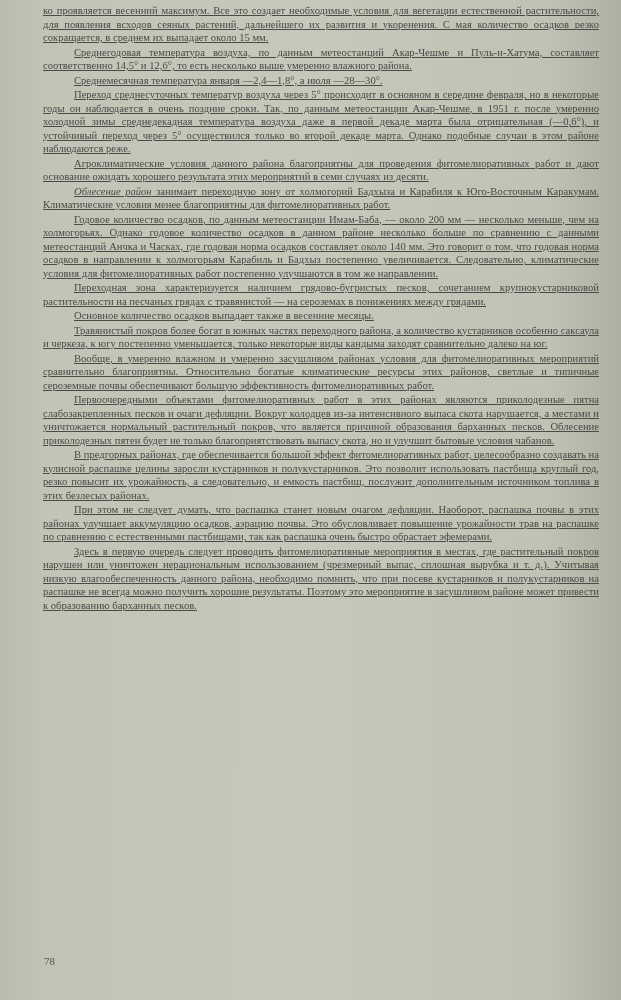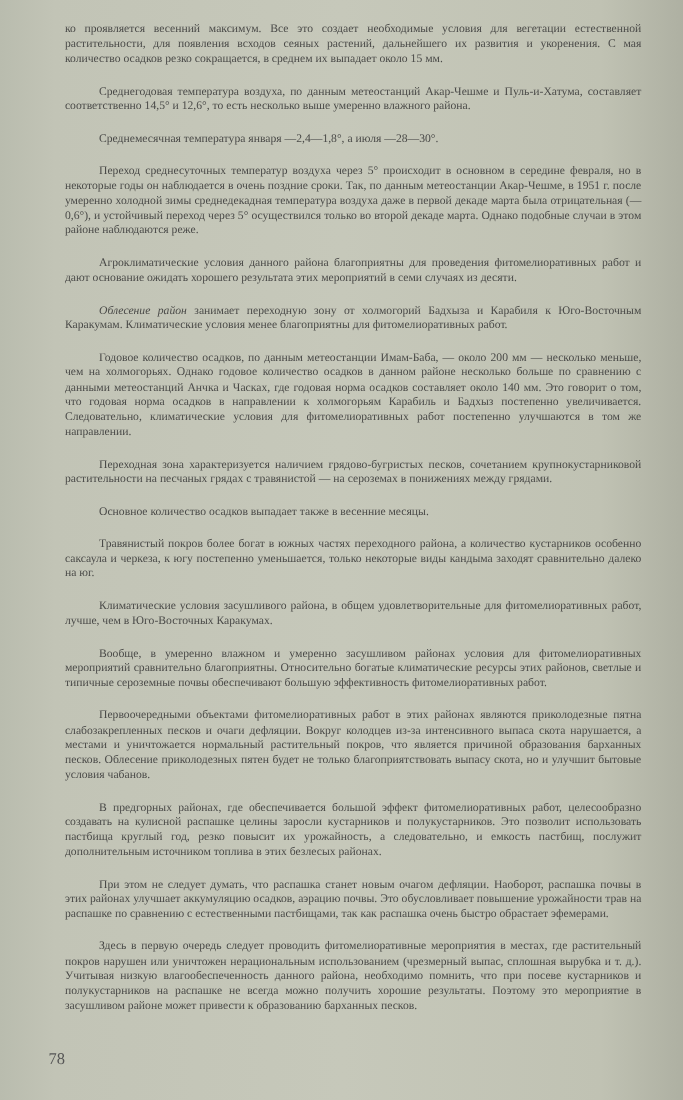--- a/index.html
+++ b/index.html
@@ -7,44 +7,43 @@
       width: 621px; height: 1000px; overflow: hidden;
       background: linear-gradient(90deg, #b9bcae 0%, #c2c4b6 8%, #c6c8ba 50%, #c0c2b3 88%, #aeb0a2 100%);
       font-family: "Liberation Serif", "DejaVu Serif", serif;
       color: #4a4a48;
     }
     .page {
       position: absolute; left: 43px; top: 4px; width: 556px;
       font-size: 10.6px; line-height: 13.5px;
       text-align: justify;
     }
-    .page p { margin: 16px; text-indent: 31px; }
+    .page p { margin: 0; text-indent: 31px; text-decoration: underline; }
     .page p.noindent { text-indent: 0; }
     .page p + p { margin-top: 1px; }
     .italic-lead { font-style: italic; }
     .page-number {
       position: absolute; left: 44px; top: 955px;
-      font-size: 15px; color: #555;
+      font-size: 11px; color: #555;
     }
   </style>
 </head>
 <body>
 
 <div class="page">
   <p class="noindent">ко проявляется весенний максимум. Все это создает необходимые условия для вегетации естественной растительности, для появления всходов сеяных растений, дальнейшего их развития и укоренения. С мая количество осадков резко сокращается, в среднем их выпадает около 15 мм.</p>
   <p>Среднегодовая температура воздуха, по данным метеостанций Акар-Чешме и Пуль-и-Хатума, составляет соответственно 14,5° и 12,6°, то есть несколько выше умеренно влажного района.</p>
   <p>Среднемесячная температура января —2,4—1,8°, а июля —28—30°.</p>
   <p>Переход среднесуточных температур воздуха через 5° происходит в основном в середине февраля, но в некоторые годы он наблюдается в очень поздние сроки. Так, по данным метеостанции Акар-Чешме, в 1951 г. после умеренно холодной зимы среднедекадная температура воздуха даже в первой декаде марта была отрицательная (—0,6°), и устойчивый переход через 5° осуществился только во второй декаде марта. Однако подобные случаи в этом районе наблюдаются реже.</p>
   <p>Агроклиматические условия данного района благоприятны для проведения фитомелиоративных работ и дают основание ожидать хорошего результата этих мероприятий в семи случаях из десяти.</p>
   <p><span class="italic-lead">Облесение район</span><span> занимает переходную зону от холмогорий Бадхыза и Карабиля к Юго-Восточным Каракумам. Климатические условия менее благоприятны для фитомелиоративных работ.</span></p>
   <p>Годовое количество осадков, по данным метеостанции Имам-Баба, — около 200 мм — несколько меньше, чем на холмогорьях. Однако годовое количество осадков в данном районе несколько больше по сравнению с данными метеостанций Анчка и Часках, где годовая норма осадков составляет около 140 мм. Это говорит о том, что годовая норма осадков в направлении к холмогорьям Карабиль и Бадхыз постепенно увеличивается. Следовательно, климатические условия для фитомелиоративных работ постепенно улучшаются в том же направлении.</p>
   <p>Переходная зона характеризуется наличием грядово-бугристых песков, сочетанием крупнокустарниковой растительности на песчаных грядах с травянистой — на сероземах в понижениях между грядами.</p>
   <p>Основное количество осадков выпадает также в весенние месяцы.</p>
   <p>Травянистый покров более богат в южных частях переходного района, а количество кустарников особенно саксаула и черкеза, к югу постепенно уменьшается, только некоторые виды кандыма заходят сравнительно далеко на юг.</p>
-  <p>Климатические условия засушливого района, в общем удовлетворительные для фитомелиоративных работ, лучше, чем в Юго-Восточных Каракумах.</p>
   <p>Вообще, в умеренно влажном и умеренно засушливом районах условия для фитомелиоративных мероприятий сравнительно благоприятны. Относительно богатые климатические ресурсы этих районов, светлые и типичные сероземные почвы обеспечивают большую эффективность фитомелиоративных работ.</p>
   <p>Первоочередными объектами фитомелиоративных работ в этих районах являются приколодезные пятна слабозакрепленных песков и очаги дефляции. Вокруг колодцев из-за интенсивного выпаса скота нарушается, а местами и уничтожается нормальный растительный покров, что является причиной образования барханных песков. Облесение приколодезных пятен будет не только благоприятствовать выпасу скота, но и улучшит бытовые условия чабанов.</p>
   <p>В предгорных районах, где обеспечивается большой эффект фитомелиоративных работ, целесообразно создавать на кулисной распашке целины заросли кустарников и полукустарников. Это позволит использовать пастбища круглый год, резко повысит их урожайность, а следовательно, и емкость пастбищ, послужит дополнительным источником топлива в этих безлесых районах.</p>
   <p>При этом не следует думать, что распашка станет новым очагом дефляции. Наоборот, распашка почвы в этих районах улучшает аккумуляцию осадков, аэрацию почвы. Это обусловливает повышение урожайности трав на распашке по сравнению с естественными пастбищами, так как распашка очень быстро обрастает эфемерами.</p>
   <p>Здесь в первую очередь следует проводить фитомелиоративные мероприятия в местах, где растительный покров нарушен или уничтожен нерациональным использованием (чрезмерный выпас, сплошная вырубка и т. д.). Учитывая низкую влагообеспеченность данного района, необходимо помнить, что при посеве кустарников и полукустарников на распашке не всегда можно получить хорошие результаты. Поэтому это мероприятие в засушливом районе может привести к образованию барханных песков.</p>
 </div>
 
 <div class="page-number">78</div>
 
 </body></html>

